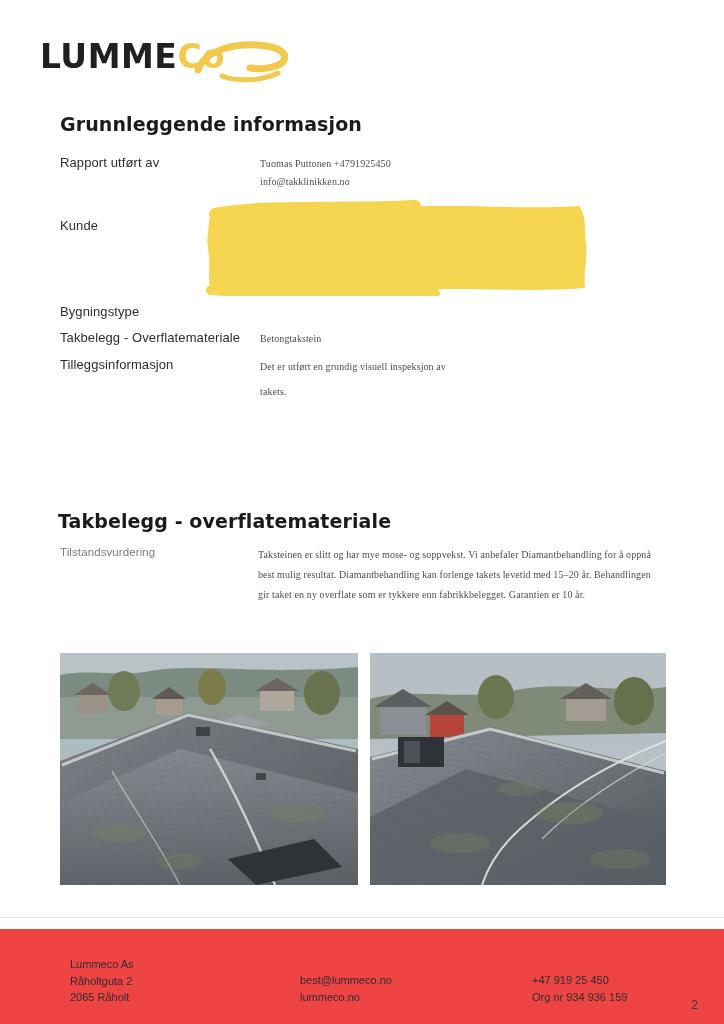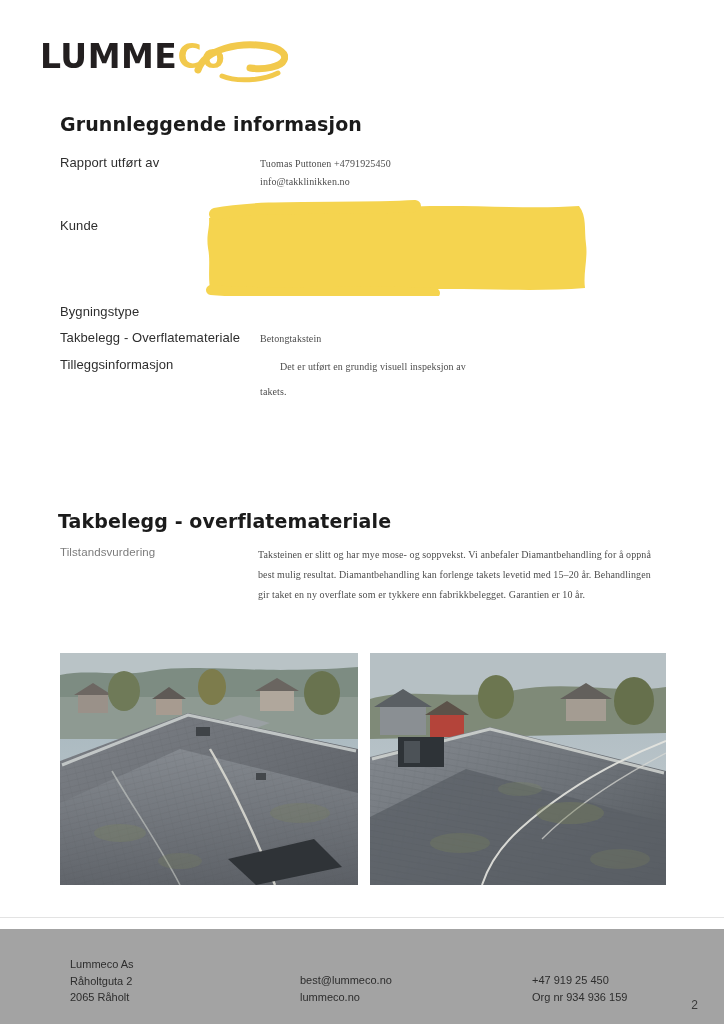--- a/index.html
+++ b/index.html
@@ -100,21 +100,21 @@
     width: 724px;
     height: 1px;
     background: #e3e3e3;
   }
   .footer {
     position: absolute;
     left: 0;
     top: 929px;
     width: 724px;
     height: 95px;
-    background: #a3a3a3;
+    background: #ef4444;
   }
   .footer-col {
     position: absolute;
     font-size: 11px;
     color: #2d2d2d;
     line-height: 16.5px;
   }
   .footer-page {
     position: absolute;
     right: 26px;
@@ -154,21 +154,21 @@
     <path d="M10,14 C60,4 140,10 210,6" stroke="#f5d44f" stroke-width="12" fill="none" stroke-linecap="round"></path>
     <path d="M6,90 C70,96 150,88 230,93" stroke="#f5d44f" stroke-width="10" fill="none" stroke-linecap="round"></path>
   </svg>
 
   <div class="label" style="left:60px; top:304px;">Bygningstype</div>
 
   <div class="label" style="left:60px; top:330px;">Takbelegg - Overflatemateriale</div>
   <div class="value" style="left:260px; top:329px; width:340px;">Betongtakstein</div>
 
   <div class="label" style="left:60px; top:357px;">Tilleggsinformasjon</div>
-  <div class="value" style="left:260px; top:357px; width:400px;margin-left:20px;">Det er utført en grundig visuell inspeksjon av</div>
+  <div class="value" style="left:260px; top:357px; width:400px;">Det er utført en grundig visuell inspeksjon av</div>
   <div class="value" style="left:260px; top:382px; width:400px;">takets.</div>
 
   <div class="h-section" style="left:58px; top:510px;">Takbelegg - overflatemateriale</div>
 
   <div class="label-light" style="left:60px; top:546px;">Tilstandsvurdering</div>
   <div class="value" style="left:258px; top:545px; width:400px; line-height:20px;">Taksteinen er slitt og har mye mose- og soppvekst. Vi anbefaler Diamantbehandling for å oppnå best mulig resultat. Diamantbehandling kan forlenge takets levetid med 15–20 år. Behandlingen gir taket en ny overflate som er tykkere enn fabrikkbelegget. Garantien er 10 år.</div>
 
   <div class="photo" style="left:60px; top:653px; width:298px; height:232px;">
     <svg width="298" height="232" viewBox="0 0 298 232">
       <defs>

